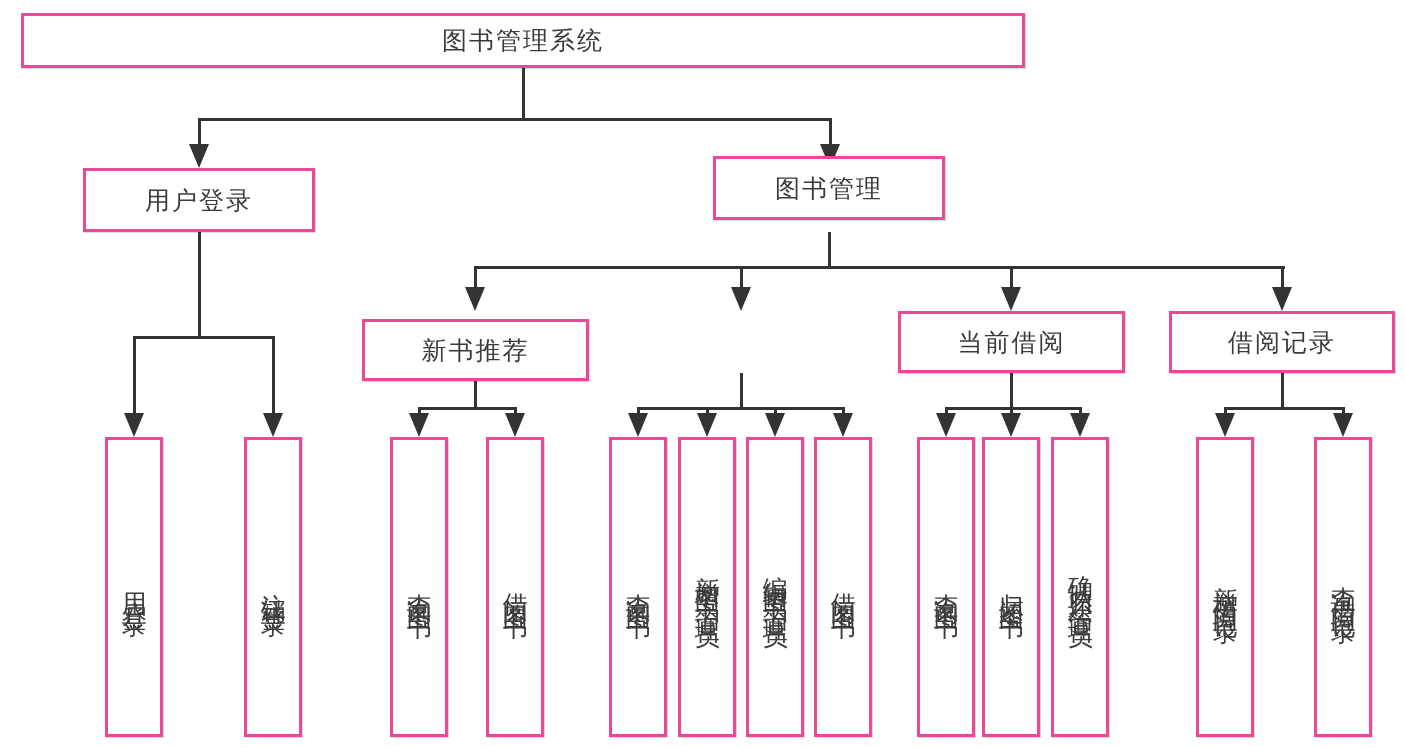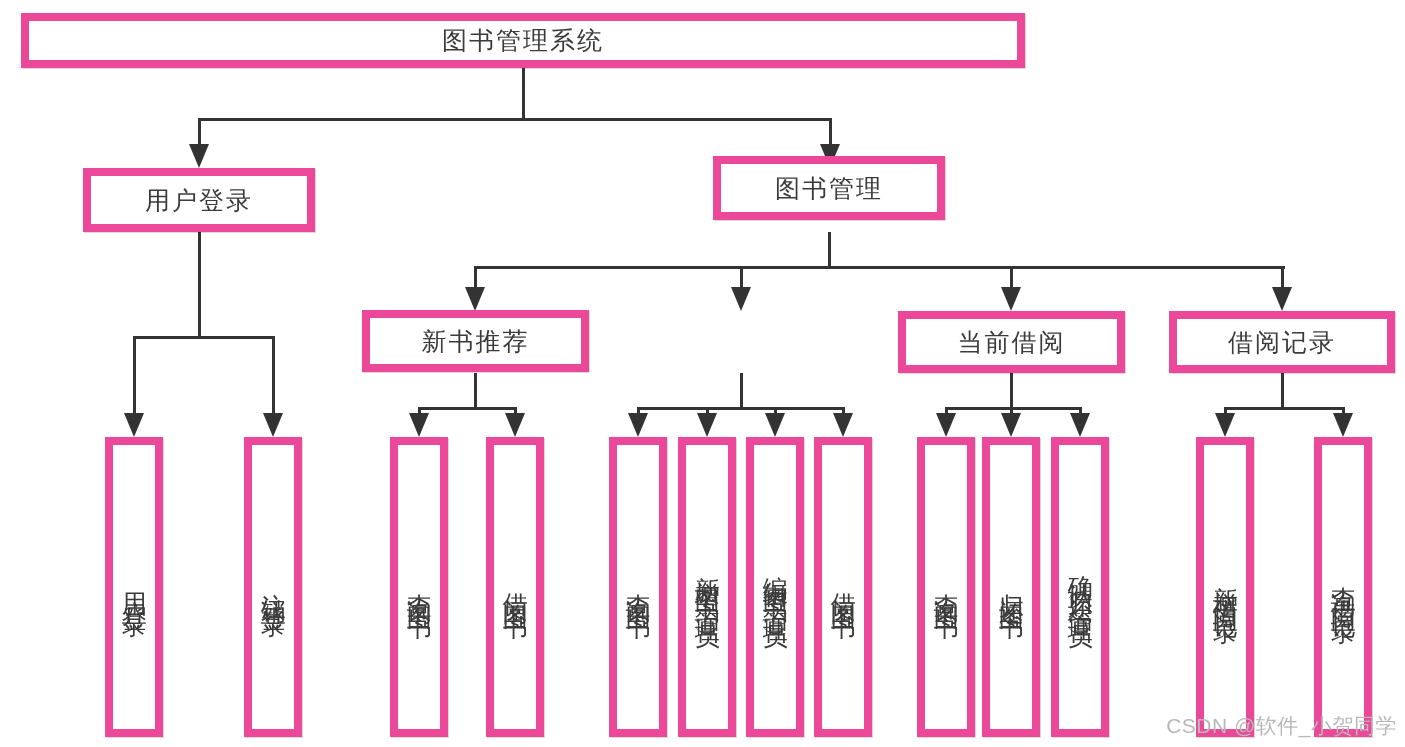--- a/index.html
+++ b/index.html
@@ -8,41 +8,41 @@
     width:1405px;height:747px;
     background:#ffffff;
     font-family:"Liberation Sans","DejaVu Sans",sans-serif;
     color:#3b3b3b;
     overflow:hidden;
   }
   
   .box{
     position:absolute;
     box-sizing:border-box;
-    border:8px solid #ec4899;
+    border:3px solid #ec4899;
     background:#ffffff;
     display:flex;align-items:center;justify-content:center;
     font-size:25px;letter-spacing:2px;
     color:#3b3b3b;
     box-shadow:1px 1px 0 rgba(0,0,0,0.15);
     z-index:2;
   }
   .leaf .vtext{
     writing-mode:vertical-lr;
     text-orientation:mixed;
     letter-spacing:7px;
     line-height:1.1;
     font-size:25px;
     white-space:nowrap;
   }
   
   #n-root   {left:21px;  top:13px;  width:1004px; height:55px;}
   #n-login  {left:83px;  top:168px; width:232px;  height:64px;}
   #n-mgmt   {left:713px; top:156px; width:232px;  height:64px;}
-  #n-rec    {left:362px; top:310px; width:227px;  height:62px;}
+  #n-rec    {left:362px; top:319px; width:227px;  height:62px;}
   #n-borrow {left:628px; top:311px; width:227px;  height:62px;}
   #n-current{left:898px; top:311px; width:227px;  height:62px;}
   #n-records{left:1169px;top:311px; width:226px;  height:62px;}
   .leaf{top:437px;width:58px;height:300px;}
   #l1 {left:105px;} #l2 {left:244px;}
   #l3 {left:390px;} #l4 {left:486px;}
   #l5 {left:609px;} #l6 {left:678px;} #l7 {left:746px;} #l8 {left:814px;}
   #l9 {left:917px;} #l10{left:982px;} #l11{left:1051px;}
   #l12{left:1196px;} #l13{left:1314px;}
   
@@ -211,15 +211,14 @@
   <div class="v" id="f-v3"></div>
   <div class="arrow" id="f-ar3"></div>
 
   <div class="v" id="g-stem"></div>
   <div class="h" id="g-h"></div>
   <div class="v" id="g-v1"></div>
   <div class="arrow" id="g-ar1"></div>
   <div class="v" id="g-v2"></div>
   <div class="arrow" id="g-ar2"></div>
 
-  <div class="watermark">CSDN @软件_小贺同学</div>
 
 </div>
 
 </body></html>

